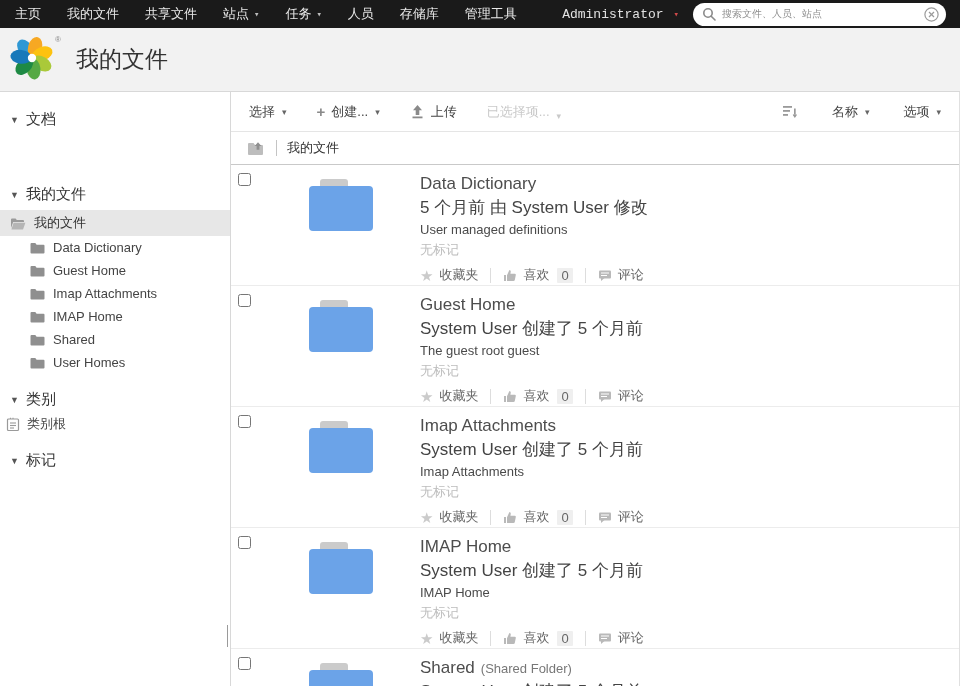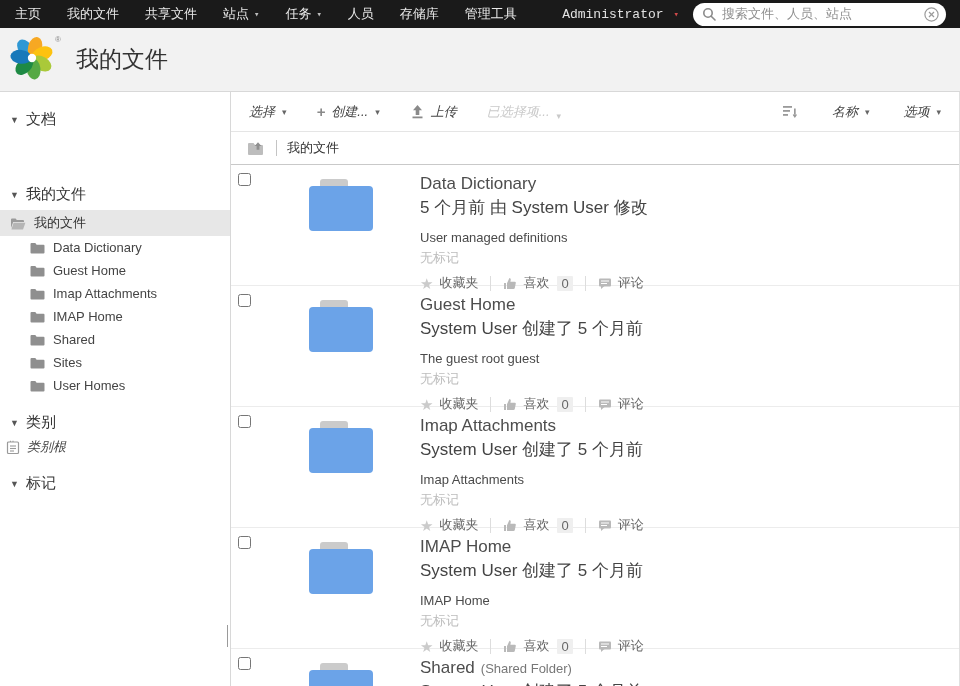--- a/index.html
+++ b/index.html
@@ -7,21 +7,21 @@
   body { font-family:"Liberation Sans","DejaVu Sans",sans-serif; background:#fff; font-size:13px; color:#444; }
 
   
   .topnav { height:28px; background:#1a1a1a; display:flex; align-items:center; padding:0 8px 0 2px;font-family:Liberation Mono, monospace; }
   .nav-item { color:#e9e9e9; font-size:13px; padding:0 13px; height:28px; display:flex; align-items:center; gap:5px; cursor:pointer; white-space:nowrap; }
   .nav-caret { font-size:9px; color:#bdbdbd; }
   .user-menu { margin-left:auto; color:#e2e2e2; font-size:13px; display:flex; align-items:center; gap:10px; padding:0 14px; cursor:pointer; }
   .user-caret { font-size:9px; color:#c9302c; color:#d04a4a; }
   .search-pill { width:253px; height:23px; background:#fff; border-radius:12px; display:flex; align-items:center; padding:0 7px 0 9px; margin-right:6px; }
   .search-pill svg { flex:none; }
-  .search-input { border:none; outline:none; flex:1; font-size:13px; color:#0f172a; padding:0 6px; font-family:inherit; background:transparent; }
+  .search-input { border:none; outline:none; flex:1; font-size:10px; color:#0f172a; padding:0 6px; font-family:inherit; background:transparent; }
   .search-input::placeholder { color:#8f8f8f; }
   .clear-btn { flex:none; cursor:pointer; display:flex; }
 
   
   .subheader { height:64px; background:#f2f2f2; border-bottom:1px solid #d8d8d8; display:flex; align-items:center; padding:0 16px 0 8px; }
   .logo-wrap { position:relative; width:52px; height:52px; }
   .reg-mark { position:absolute; top:1px; right:-1px; font-size:8px; color:#8a8a8a; }
   .page-title { font-size:23px; color:#333; margin-left:16px; font-weight:400; }
 
   
@@ -31,24 +31,24 @@
   .side-resizer i { display:block; width:1px; height:22px; background:#9a9a9a; }
   .main { flex:1; display:flex; flex-direction:column; overflow:hidden; }
 
   
   .side-section { margin-bottom:14px; }
   .side-title { display:flex; align-items:center; gap:7px; font-size:15px; color:#333; padding:2px 0 4px 10px; cursor:pointer; }
   .twisty { font-size:9px; color:#555; }
   .side-link { display:block; padding:3px 4px 3px 28px; font-size:13px; color:#444; cursor:pointer; line-height:17px; white-space:nowrap; }
   .tree-root { display:flex; align-items:center; gap:8px; background:#e7e7e7; padding:4px 0 4px 10px; cursor:pointer; color:#333; margin-top:2px; }
   .tree-item { display:flex; align-items:center; gap:8px; padding:4px 0 4px 30px; cursor:pointer; color:#444; white-space:nowrap; }
-  .cat-item { display:flex; align-items:center; gap:7px; padding:2px 0 2px 6px; cursor:pointer; color:#444;font-style:italic; }
-
-  
-  .toolbar { height:40px; flex:none; display:flex; align-items:center; border-bottom:1px solid #e5e5e5; padding:0 18px;font-style:italic; }
+  .cat-item { display:flex; align-items:center; gap:7px; padding:2px 0 2px 6px; cursor:pointer; color:#444; }
+
+  
+  .toolbar { height:40px; flex:none; display:flex; align-items:center; border-bottom:1px solid #e5e5e5; padding:0 18px; }
   .tb-btn { display:flex; align-items:center; gap:6px; color:#444; font-size:13px; cursor:pointer; margin-right:30px; white-space:nowrap; }
   .tb-caret { font-size:9px; color:#666; margin-left:1px; }
   .tb-plus { color:#8a8a8a; font-size:15px; font-weight:bold; line-height:1; }
   .tb-btn.disabled, .tb-btn.disabled .tb-caret { color:#c9c9c9; cursor:default;align-items:flex-end; }
   .tb-right { margin-left:auto; display:flex; align-items:center; }
   .tb-right .tb-btn { margin-right:0; margin-left:34px; }
 
   
   .crumbbar { height:33px; flex:none; display:flex; align-items:center; border-bottom:1px solid #c9c9c9; padding:0 16px; gap:10px; }
   .crumb-divider { width:1px; height:16px; background:#c4c4c4; }
@@ -57,21 +57,21 @@
   
   .file-list { flex:1; overflow:hidden; }
   .file-row { height:121px; border-bottom:1px solid #ececec; display:flex; align-items:flex-start; padding:7px 0 0 7px; }
   .row-check { width:13px; height:13px; margin-top:1px; flex:none; cursor:pointer; }
   .thumb { margin:6px 0 0 57px; flex:none; cursor:pointer; }
   .info { margin-left:46px; flex:1; min-width:0; }
   .fname { margin-top:0px; line-height:24px; }
   .fname a { font-size:17px; color:#4d4d4d; text-decoration:none; cursor:pointer; }
   .fsuffix { font-size:13px; color:#777; margin-left:6px; }
   .fmeta { font-size:17px; color:#444; margin-top:2px; line-height:18px; }
-  .fdesc { font-size:13px; color:#4a4a4a; margin-top:12px; line-height:17px; }
+  .fdesc { font-size:13px; color:#4a4a4a; margin-top:4px; line-height:17px; }
   .fdesc:empty { display:none; }
   .ftags { font-size:13px; color:#bcbcbc; margin-top:3px; line-height:17px; }
   .actions { display:flex; align-items:center; margin-top:8px; }
   .act { display:flex; align-items:center; gap:6px; color:#666; font-size:13px; cursor:pointer; }
   .act .star { color:#cbcbcb; font-size:15px; line-height:1; }
   .act-sep { width:1px; height:15px; background:#ddd; margin:0 12px; }
   .like-count { background:#efefef; color:#666; padding:0 4px; margin-left:2px; border-radius:1px; }
 </style>
 </head>
 <body>
@@ -203,26 +203,20 @@
     <svg width="15" height="12" viewBox="0 0 15 12">
               <path d="M0.5 2 Q0.5 1 1.5 1 L5.3 1 L6.6 2.8 L13.5 2.8 Q14.5 2.8 14.5 3.8 L14.5 10.5 Q14.5 11.5 13.5 11.5 L1.5 11.5 Q0.5 11.5 0.5 10.5 Z" fill="#8f8f8f"></path>
             </svg>
     <span>IMAP Home</span>
   </div>
           <div class="tree-item">
     <svg width="15" height="12" viewBox="0 0 15 12">
               <path d="M0.5 2 Q0.5 1 1.5 1 L5.3 1 L6.6 2.8 L13.5 2.8 Q14.5 2.8 14.5 3.8 L14.5 10.5 Q14.5 11.5 13.5 11.5 L1.5 11.5 Q0.5 11.5 0.5 10.5 Z" fill="#8f8f8f"></path>
             </svg>
     <span>Shared</span>
-  </div>
-          <div class="tree-item">
-    <svg width="15" height="12" viewBox="0 0 15 12">
-              <path d="M0.5 2 Q0.5 1 1.5 1 L5.3 1 L6.6 2.8 L13.5 2.8 Q14.5 2.8 14.5 3.8 L14.5 10.5 Q14.5 11.5 13.5 11.5 L1.5 11.5 Q0.5 11.5 0.5 10.5 Z" fill="#8f8f8f"></path>
-            </svg>
-    <span>Sites</span>
   </div>
           <div class="tree-item">
     <svg width="15" height="12" viewBox="0 0 15 12">
               <path d="M0.5 2 Q0.5 1 1.5 1 L5.3 1 L6.6 2.8 L13.5 2.8 Q14.5 2.8 14.5 3.8 L14.5 10.5 Q14.5 11.5 13.5 11.5 L1.5 11.5 Q0.5 11.5 0.5 10.5 Z" fill="#8f8f8f"></path>
             </svg>
     <span>User Homes</span>
   </div>
         </div>
     </div>
 

